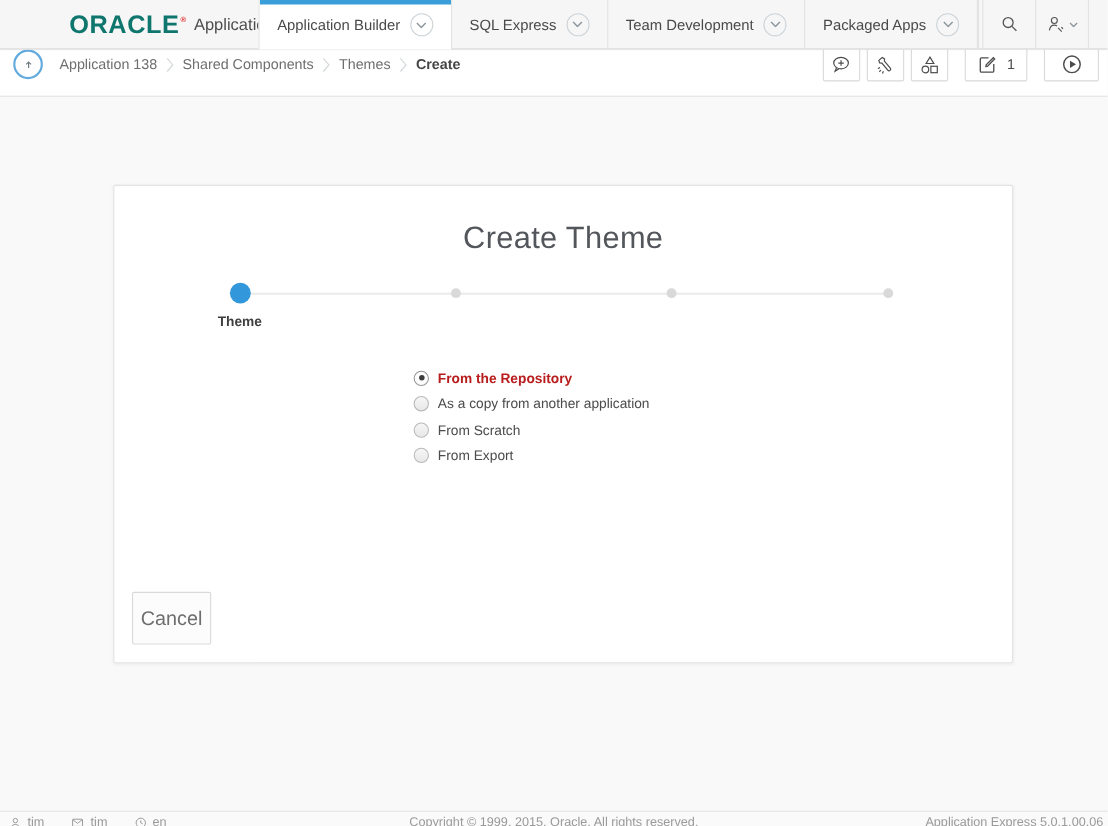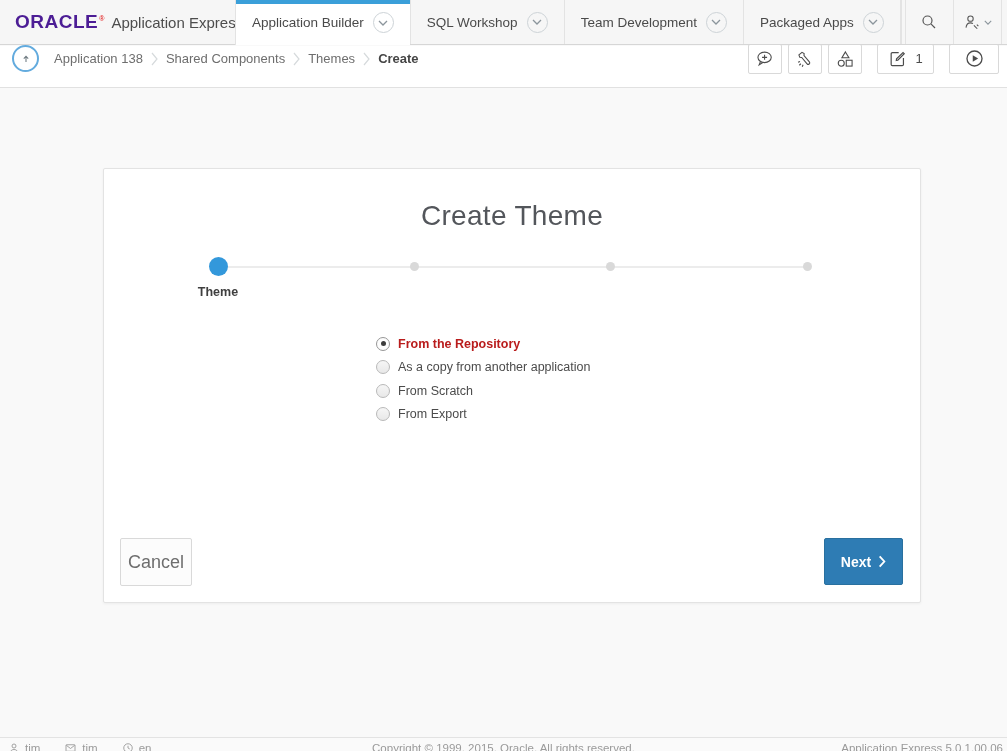--- a/index.html
+++ b/index.html
@@ -3,21 +3,21 @@
 <meta charset="utf-8">
 <style>
   * { margin:0; padding:0; box-sizing:border-box; }
   html,body { width:1007px; height:751px; overflow:hidden; }
   body { position:relative; font-family:"Liberation Sans", sans-serif; background:#f9f9f9; }
 
   
   .topbar { position:absolute; top:0; left:0; width:1007px; height:45px;
     background:#f6f6f6; border-bottom:1px solid #d6d6d6; display:flex; align-items:stretch; z-index:5; }
   .brand { display:flex; align-items:center; width:235px; padding-left:15px; }
-  .logo-text { font-size:19px; font-weight:bold; color:#4c1d95; letter-spacing:.5px; }
+  .logo-text { font-size:23px; font-weight:bold; color:#0f766e; letter-spacing:.5px;margin-left:48px; }
   .logo-reg { font-size:7px; color:#e00000; vertical-align:top; margin:-7px 7px 0 1px; display:inline-block; }
   .product { font-size:15px; color:#4d4d4d; white-space:nowrap; }
   .tabs { display:flex; align-items:stretch; }
   .tab { display:flex; align-items:center; gap:9px; padding:11px 16px; font-size:13.5px; color:#4a4a4a;
     border-left:1px solid #e3e3e3; cursor:pointer; white-space:nowrap; }
   .tab.active { background:#fff; box-shadow:inset 0 4px 0 #3a9fd9; height:45px; z-index:6; }
   .tabs .tab:last-child { border-right:1px solid #e3e3e3; }
   .tab-chevron { width:21px; height:21px; border:1px solid #cdd3d7; border-radius:50%;
     display:flex; align-items:center; justify-content:center; color:#8b959c; flex:none; }
   .top-actions { margin-left:auto; display:flex; align-items:stretch; }
@@ -97,21 +97,21 @@
   <div class="tabs">
     <div class="tab active">
       <span>Application Builder</span>
       <span class="tab-chevron">
         <svg width="10" height="6" viewBox="0 0 10 6" fill="none" stroke="currentColor" stroke-width="1.3">
             <path d="M1 1l4 4 4-4"></path>
           </svg>
       </span>
     </div>
     <div class="tab">
-      <span>SQL Workshop</span>
+      <span>SQL Express</span>
       <span class="tab-chevron">
         <svg width="10" height="6" viewBox="0 0 10 6" fill="none" stroke="currentColor" stroke-width="1.3">
             <path d="M1 1l4 4 4-4"></path>
           </svg>
       </span>
     </div>
     <div class="tab">
       <span>Team Development</span>
       <span class="tab-chevron">
         <svg width="10" height="6" viewBox="0 0 10 6" fill="none" stroke="currentColor" stroke-width="1.3">
@@ -266,28 +266,20 @@
       <span class="radio"></span>
       <span class="option-label">From Scratch</span>
     </div>
     <div class="option">
       <span class="radio"></span>
       <span class="option-label">From Export</span>
     </div>
   </div>
 
   <button class="btn-cancel">Cancel</button>
-  <button class="btn-next">
-    <span>Next</span>
-    <span>
-      <svg width="8" height="13" viewBox="0 0 8 14" fill="none" stroke="#fff" stroke-width="2">
-          <path d="M1.5 1.5L6.5 7l-5 5.5"></path>
-        </svg>
-    </span>
-  </button>
 </div>
 
 <div class="footer">
   <div class="footer-left">
     <span class="footer-item">
       <span>
         <svg width="12" height="12" viewBox="0 0 24 24" fill="none" stroke="currentColor" stroke-width="1.8">
             <circle cx="12" cy="8" r="4"></circle>
             <path d="M4.5 21c1-4.5 4-6 7.5-6s6.5 1.5 7.5 6"></path>
           </svg>

